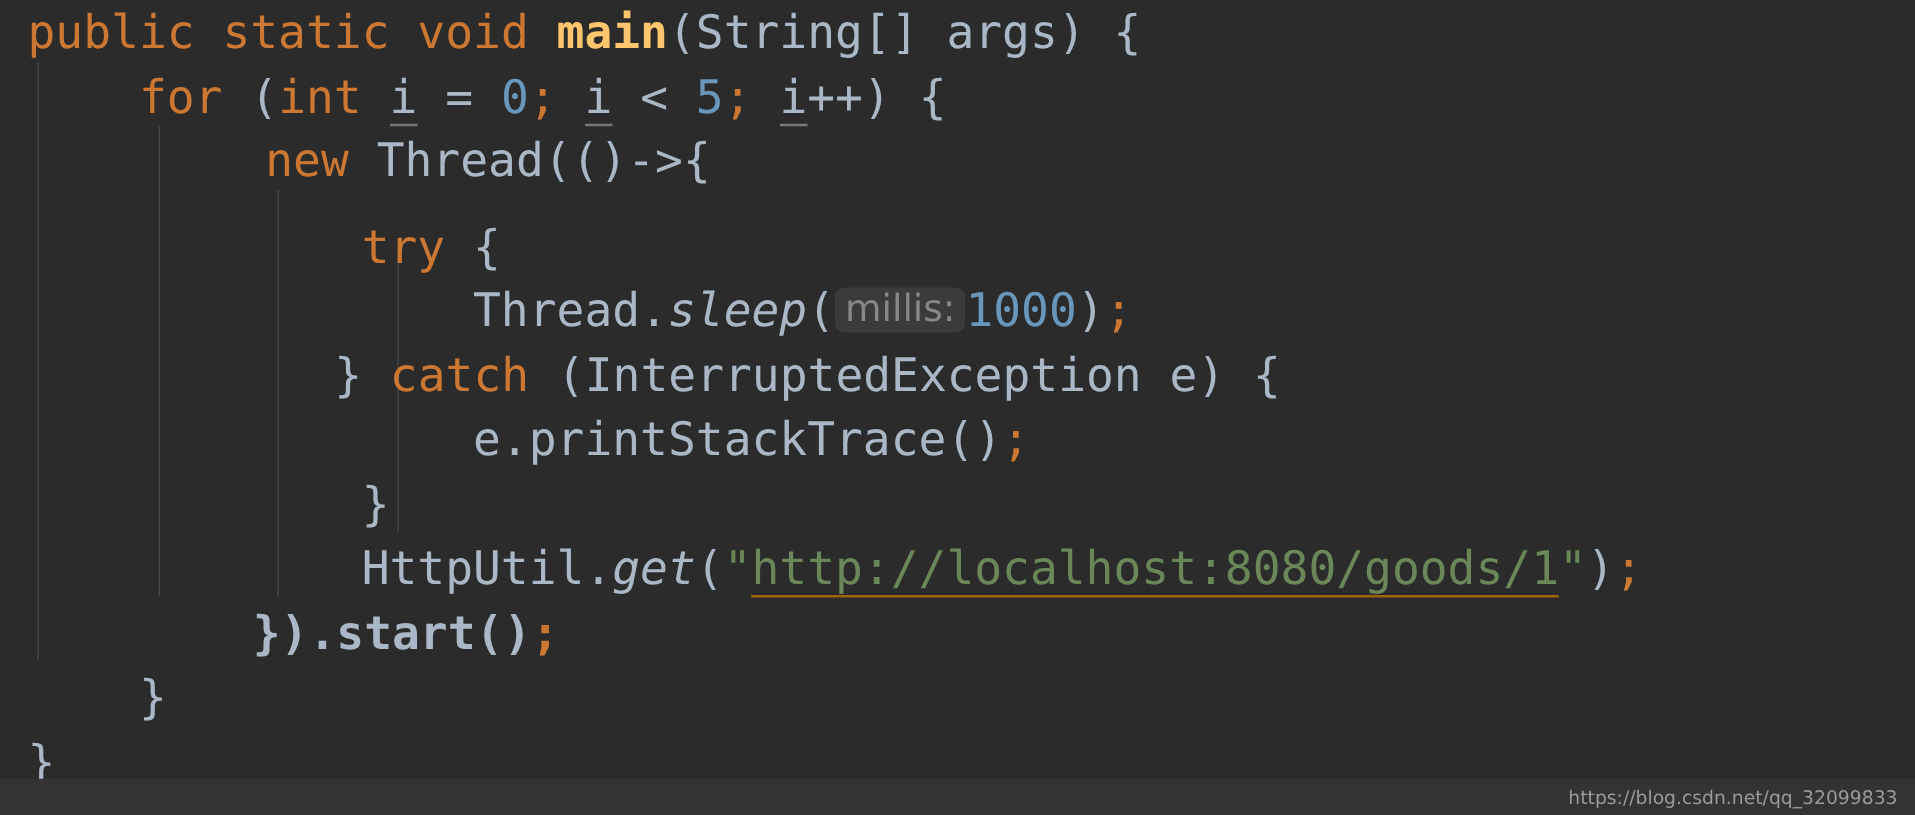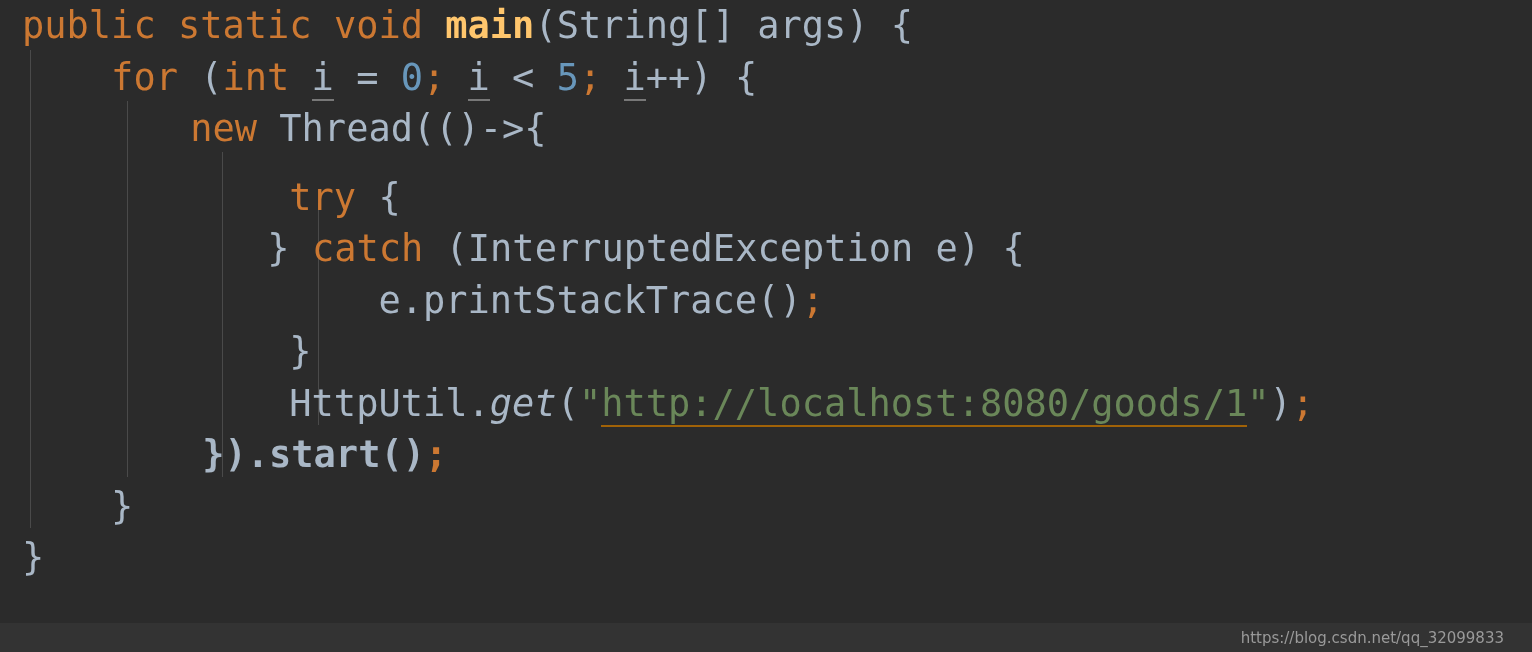--- a/index.html
+++ b/index.html
@@ -92,21 +92,21 @@
   #bottom-bar {
     position: absolute;
     left: 0;
     top: 623px;
     width: 1532px;
     height: 29px;
     background: #333333;
   }
   #watermark {
     position: absolute;
-    right: 28px;
+    right: 14px;
     top: 5px;
     font-family: "DejaVu Sans", "Liberation Sans", sans-serif;
     font-size: 15px;
     line-height: 20px;
     color: #9a9a9a;
     white-space: pre;
   }
 </style>
 </head>
 <body>
@@ -117,24 +117,25 @@
   <div class="indent-guide" style="left:127px; top:101px; height:376px;"></div>
   <div class="indent-guide" style="left:222px; top:152px; height:325px;"></div>
   <div class="indent-guide" style="left:318px; top:203px; height:222px;"></div>
 
   <div id="code">
 
     <div class="code-line" style="padding-left:22px;"><span class="tok kw">public</span><span class="tok"> </span><span class="tok kw">static</span><span class="tok"> </span><span class="tok kw">void</span><span class="tok"> </span><span class="tok method">main</span><span class="tok def">(String[] args) {</span></div>
 
     <div class="code-line" style="padding-left:22px;"><span class="tok">    </span><span class="tok kw">for</span><span class="tok def"> (</span><span class="tok kw">int</span><span class="tok"> </span><span class="tok ident-u">i</span><span class="tok def"> = </span><span class="tok num">0</span><span class="tok semi">;</span><span class="tok"> </span><span class="tok ident-u">i</span><span class="tok def"> &lt; </span><span class="tok num">5</span><span class="tok semi">;</span><span class="tok"> </span><span class="tok ident-u">i</span><span class="tok def">++) {</span></div>
 
-    <div class="code-line" style="padding-left:12px;"><span class="tok">        </span><span class="tok kw">new</span><span class="tok def"> Thread(()-&gt;{</span></div>
+    <div class="code-line" style="padding-left:34px;"><span class="tok">        </span><span class="tok kw">new</span><span class="tok def"> Thread(()-&gt;{</span></div>
 
     <div class="code-line" style="padding-left:22px;margin-top:17px;"><span class="tok">            </span><span class="tok kw">try</span><span class="tok def"> {</span></div>
 
+    <div class="code-line" style="padding-left:22px;"><span class="tok">                </span><span class="tok def">Thread.</span><span class="tok italic">sleep</span><span class="tok def">(</span><span class="param-hint">millis:</span><span class="tok num">1000</span><span class="tok def">)</span><span class="tok semi">;</span></div>
 
     <div class="code-line" style=""><span class="tok">            </span><span class="tok def">} </span><span class="tok kw">catch</span><span class="tok def"> (InterruptedException e) {</span></div>
 
     <div class="code-line" style="padding-left:22px;"><span class="tok">                </span><span class="tok def">e.printStackTrace()</span><span class="tok semi">;</span></div>
 
     <div class="code-line" style="padding-left:22px;"><span class="tok">            </span><span class="tok def">}</span></div>
 
     <div class="code-line" style="padding-left:22px;"><span class="tok">            </span><span class="tok def">HttpUtil.</span><span class="tok italic">get</span><span class="tok def">(</span><span class="tok str">"</span><span class="tok url">http://localhost:8080/goods/1</span><span class="tok str">"</span><span class="tok def">)</span><span class="tok semi">;</span></div>
 
     <div class="code-line" style="padding-left:24px;font-weight:bold;"><span class="tok">        </span><span class="tok def">}).start()</span><span class="tok semi">;</span></div>

